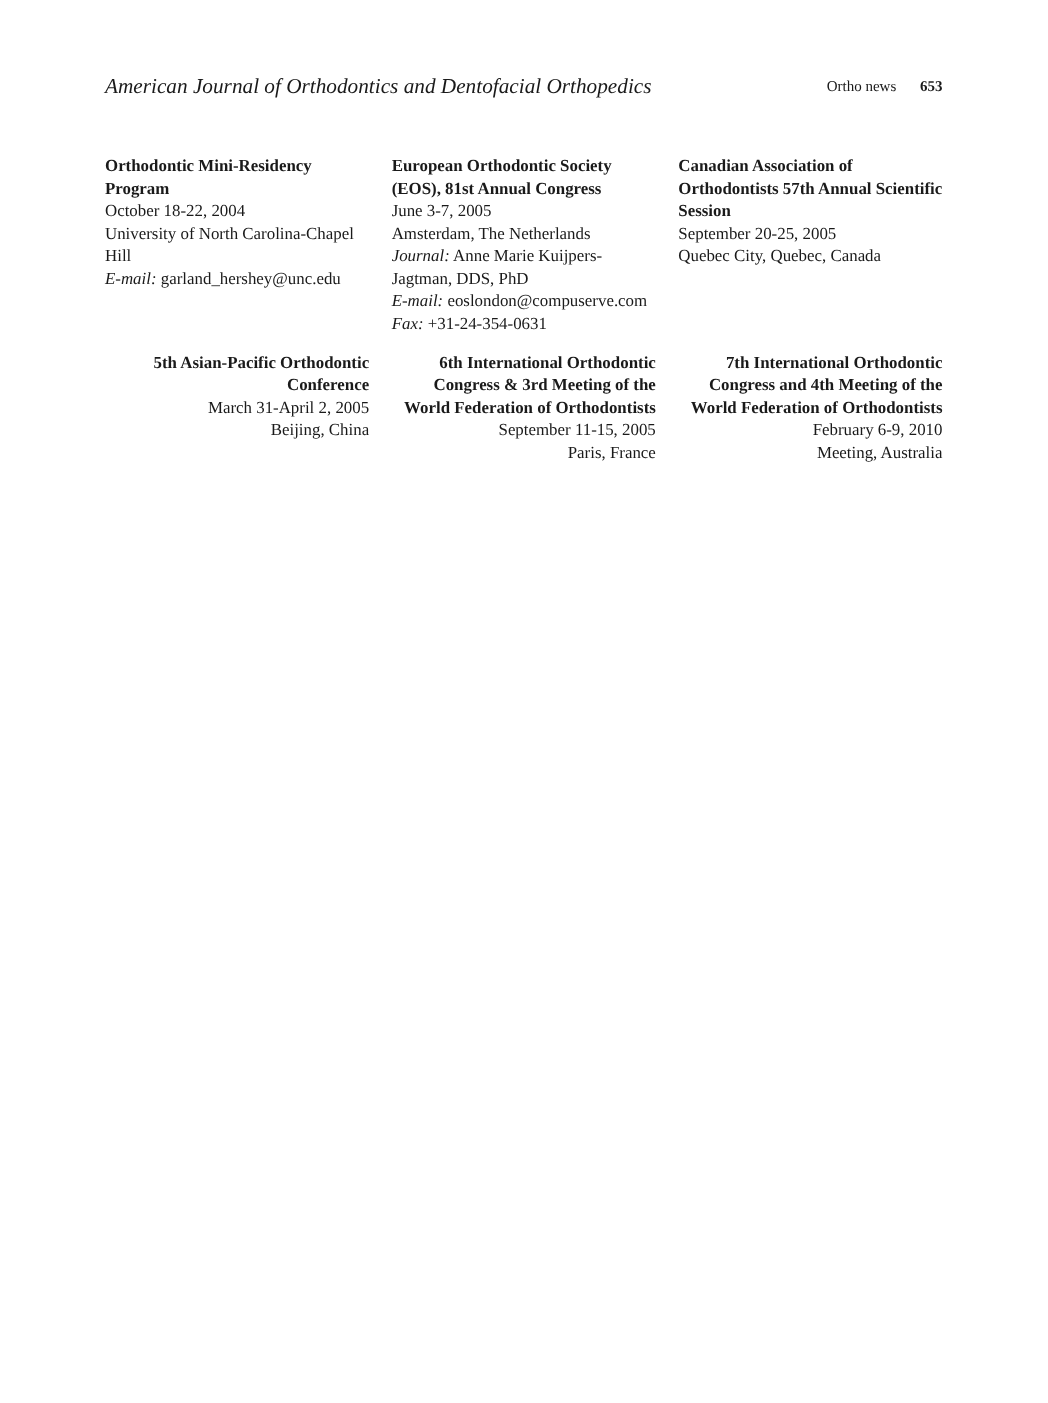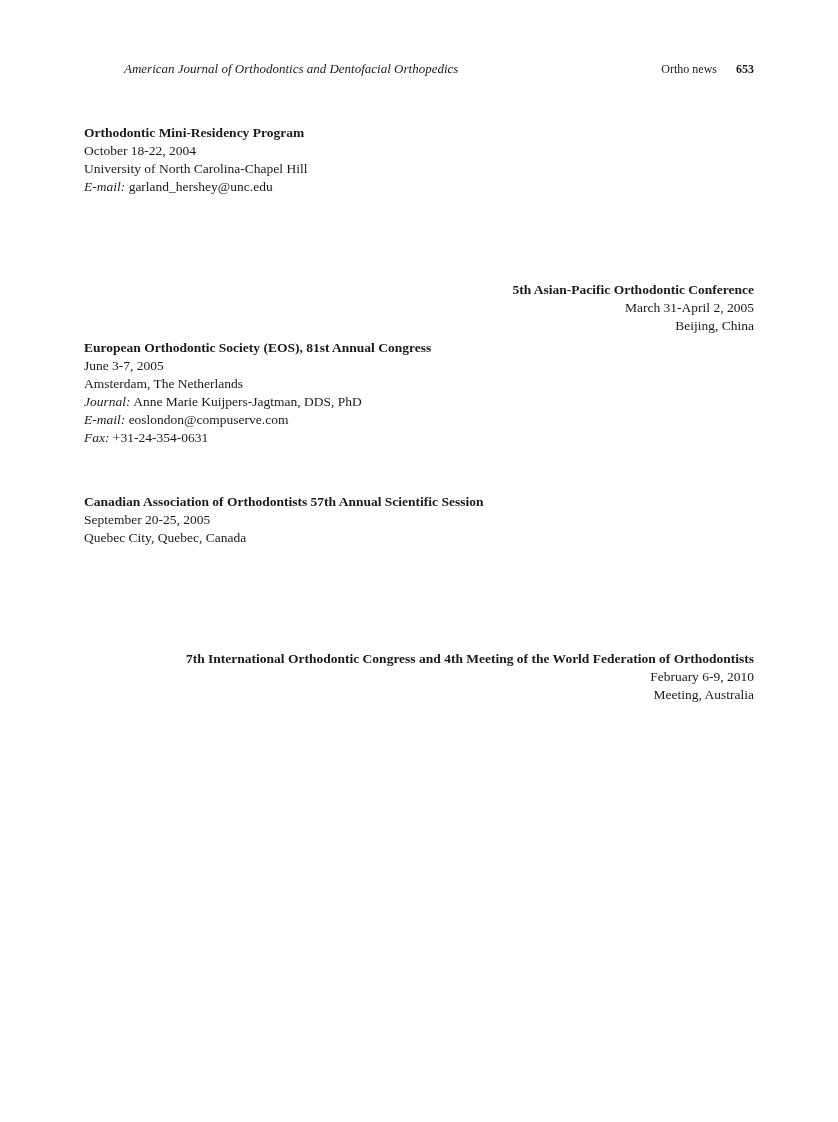--- a/index.html
+++ b/index.html
@@ -25,44 +25,42 @@
     position: absolute;
     left: 84px;
     right: 84px;
     top: 62px;
     display: flex;
     justify-content: space-between;
     align-items: flex-start;
   }
   .header-left {
     font-style: italic;
-    font-size: 13px;
+    font-size: 17px;
     line-height: 14.5px;
-    margin-left: 40px;
   }
   .header-right {
     font-size: 12px;
     line-height: 14.5px;
     white-space: nowrap;
   }
   .section-name {
   }
   .page-number {
     font-style: normal;
     font-weight: bold;
     margin-left: 19px;
   }
   .columns {
     position: absolute;
     left: 84px;
     right: 84px;
     top: 124px;
     display: flex;
-    gap: 4px;
-    flex-direction: column;
+    gap: 18px;
   }
   .column {
     flex: 1 1 0;
     min-width: 0;
   }
   .event {
     font-size: 13.5px;
     line-height: 18px;
   }
   .event:first-child {
@@ -110,20 +108,25 @@
       </div>
       <div class="column">
         <section class="event">
           <div class="event-title">European Orthodontic Society (EOS), 81st Annual Congress</div>
           <div class="event-line"><span>June 3-7, 2005</span></div>
           <div class="event-line"><span>Amsterdam, The Netherlands</span></div>
           <div class="event-line"><em>Journal:</em> <span>Anne Marie Kuijpers-Jagtman, DDS, PhD</span></div>
           <div class="event-line"><em>E-mail:</em> <span>eoslondon@compuserve.com</span></div>
           <div class="event-line"><em>Fax:</em> <span>+31-24-354-0631</span></div>
         </section>
+        <section class="event">
+          <div class="event-title">6th International Orthodontic Congress &amp; 3rd Meeting of the World Federation of Orthodontists</div>
+          <div class="event-line"><span>September 11-15, 2005</span></div>
+          <div class="event-line"><span>Paris, France</span></div>
+        </section>
       </div>
       <div class="column">
         <section class="event">
           <div class="event-title">Canadian Association of Orthodontists 57th Annual Scientific Session</div>
           <div class="event-line"><span>September 20-25, 2005</span></div>
           <div class="event-line"><span>Quebec City, Quebec, Canada</span></div>
         </section>
         <section class="event">
           <div class="event-title">7th International Orthodontic Congress and 4th Meeting of the World Federation of Orthodontists</div>
           <div class="event-line"><span>February 6-9, 2010</span></div>

